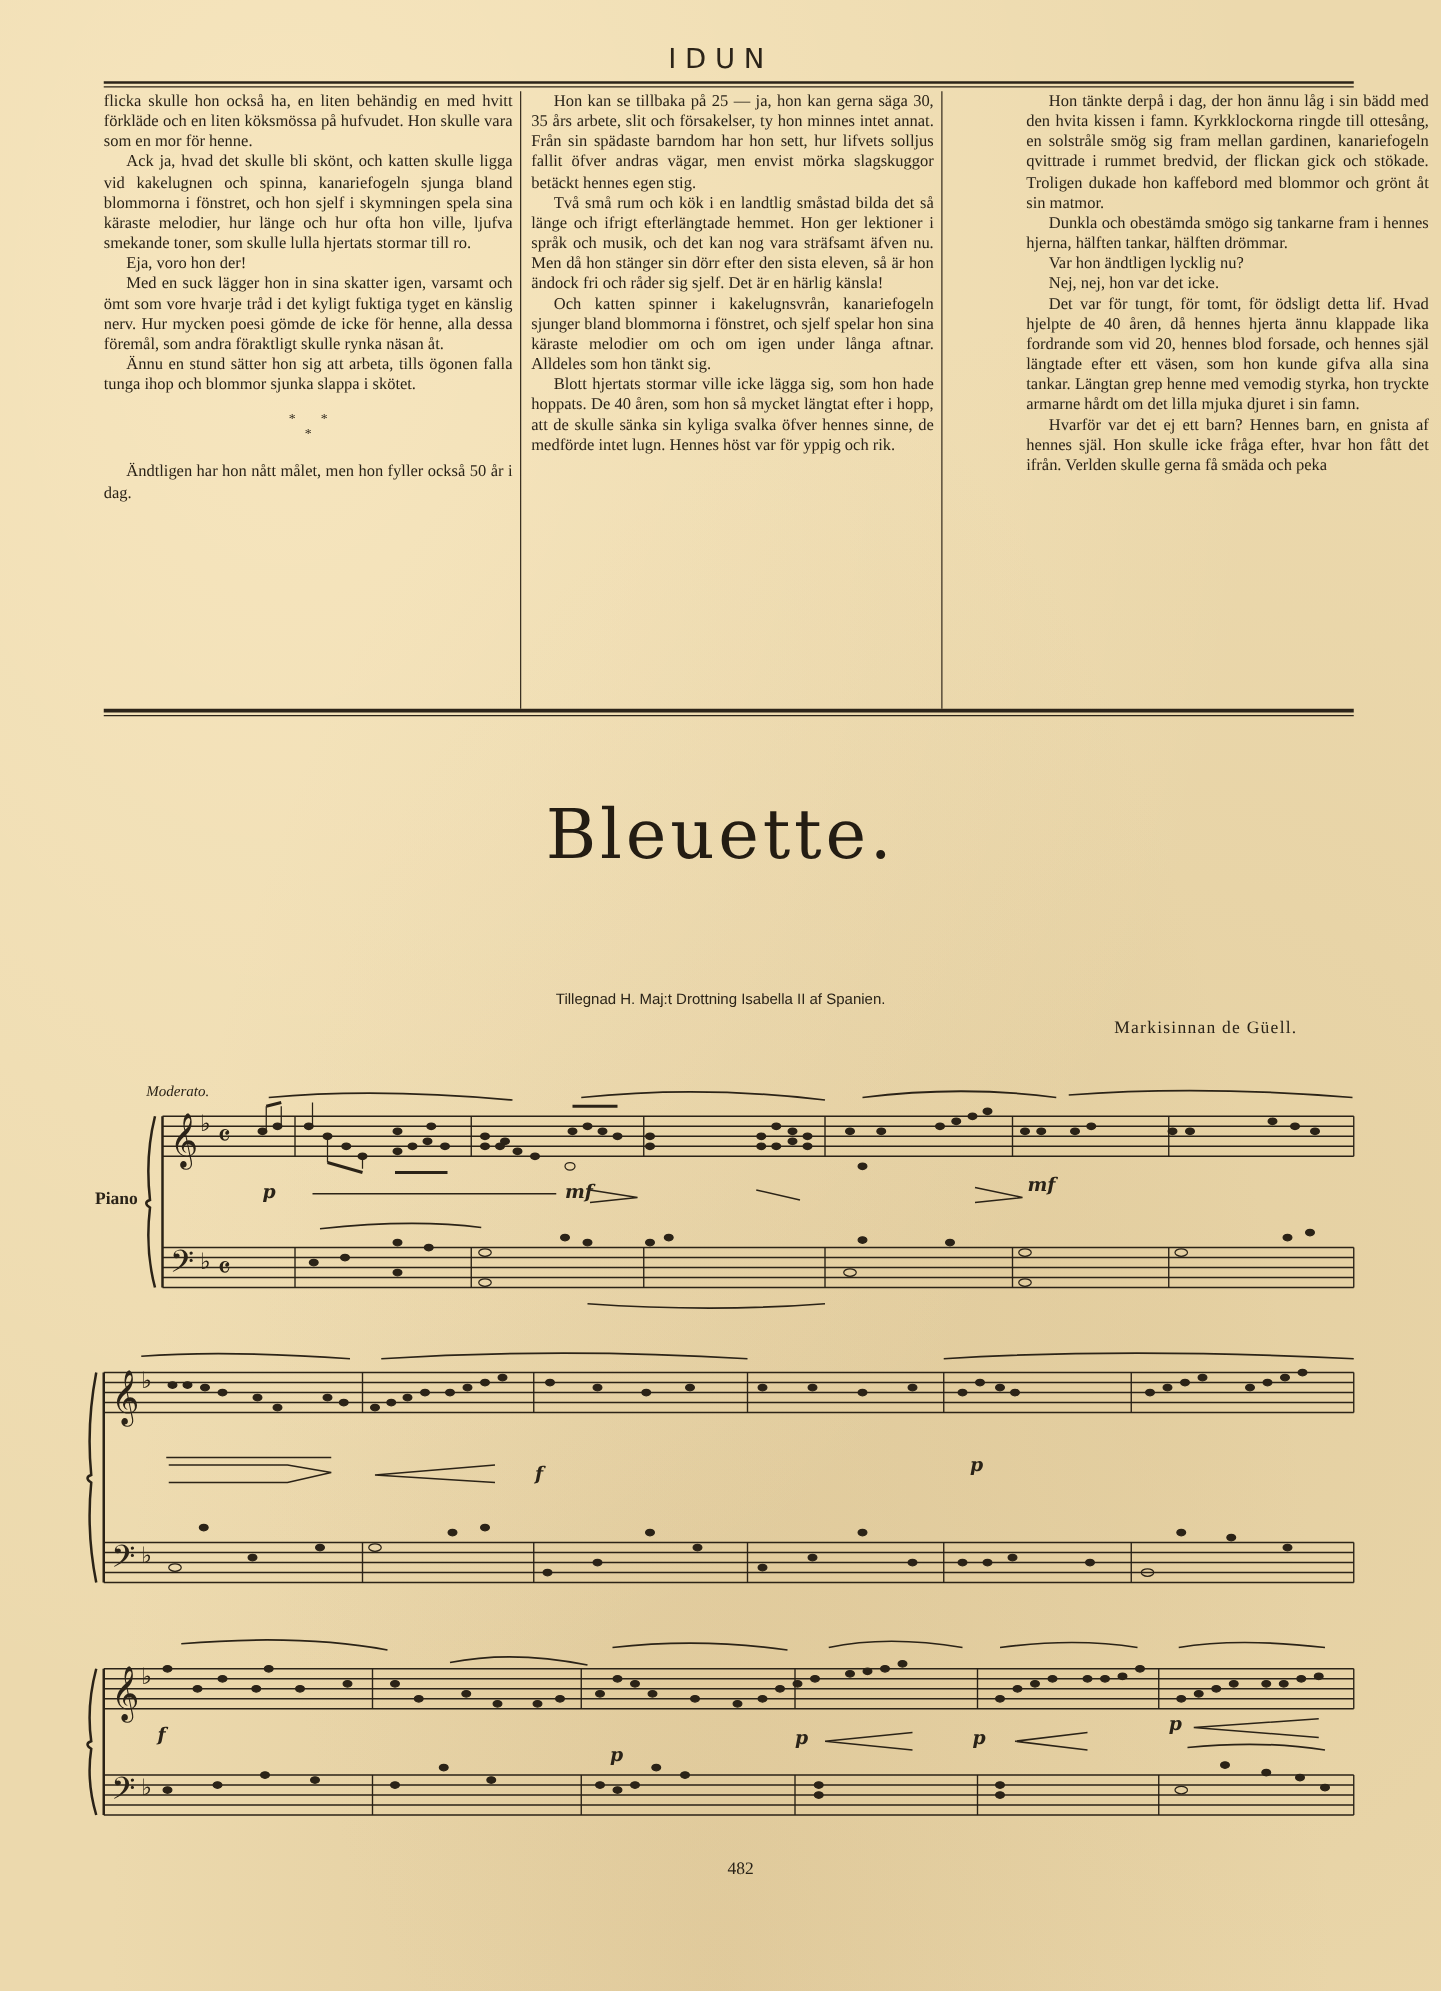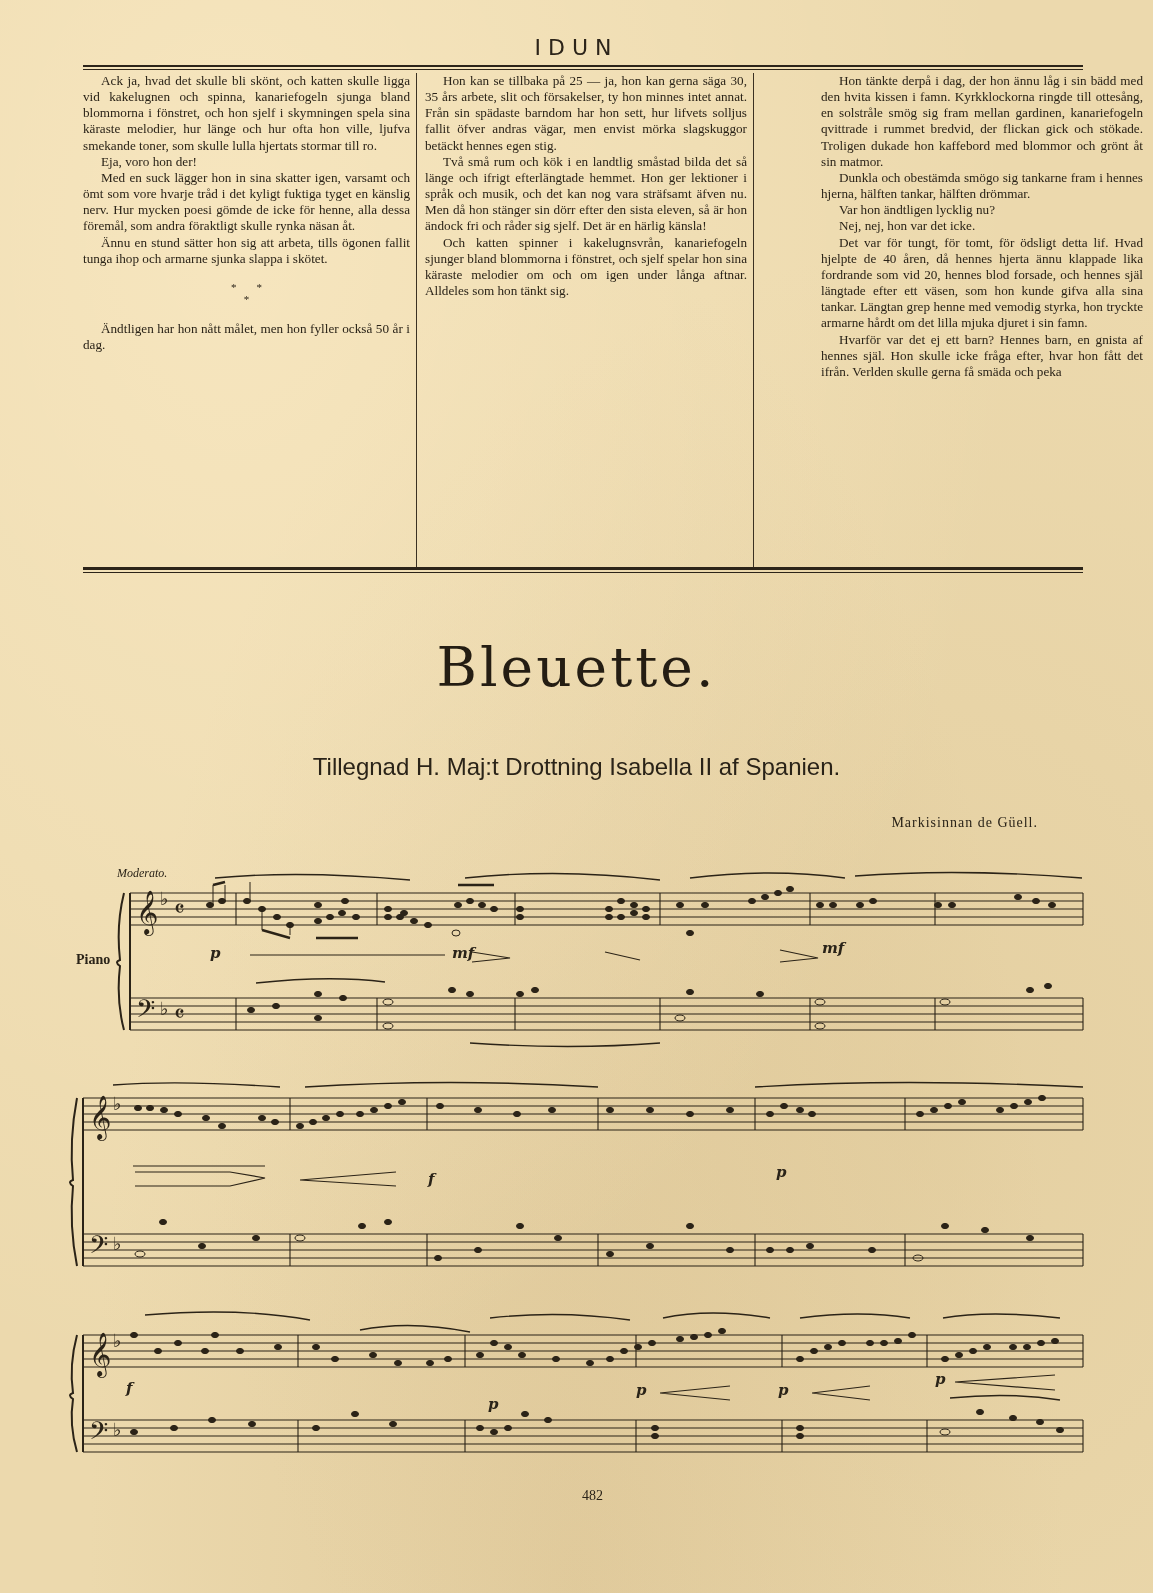--- a/index.html
+++ b/index.html
@@ -39,22 +39,22 @@
   .vline { position: absolute; top: 73px; height: 494px; border-left: 1.5px solid #3b3122; }
   .stars { text-align: center; font-size: 11px; line-height: 12px; margin: 14px 0 16px 0; }
   .stars span { display: inline-block; margin: 0 10px; }
 
   .title {
     position: absolute; left: 0; width: 1153px; top: 635px; text-align: center;
     font-family: "DejaVu Serif", serif; font-size: 55px; letter-spacing: 3px;
     font-weight: normal; color: #241d13;
   }
   .subtitle {
-    position: absolute; left: 0; width: 1153px; top: 753px; text-align: center;
-    font-family: "Liberation Sans", sans-serif; font-size: 24px; color: #2a2318;
+    position: absolute; left: 0; width: 1153px; top: 792px; text-align: center;
+    font-family: "Liberation Sans", sans-serif; font-size: 12px; color: #2a2318;
   }
   .composer {
     position: absolute; right: 115px; top: 815px;
     font-family: "Liberation Serif", serif; font-size: 14px; letter-spacing: 1px;
   }
   .tempo {
     position: absolute; left: 117px; top: 866px; font-style: italic;
     font-family: "Liberation Serif", serif; font-size: 12px;
   }
   .instrument {
@@ -74,35 +74,37 @@
 <div class="page">
 
   <div class="masthead">IDUN</div>
   <div class="rule-double" style="top:65px;"></div>
 
   <div class="vline" style="left:416px;"></div>
   <div class="vline" style="left:753px;"></div>
 
   <div class="columns">
     <div class="col col1">
+      <p class="noindent">flicka skulle hon också ha, en liten behändig en med hvitt förkläde och en liten köksmössa på hufvudet. Hon skulle vara som en mor för henne.</p>
       <p>Ack ja, hvad det skulle bli skönt, och katten skulle ligga vid kakelugnen och spinna, kanariefogeln sjunga bland blommorna i fönstret, och hon sjelf i skymningen spela sina käraste melodier, hur länge och hur ofta hon ville, ljufva smekande toner, som skulle lulla hjertats stormar till ro.</p>
       <p>Eja, voro hon der!</p>
       <p>Med en suck lägger hon in sina skatter igen, varsamt och ömt som vore hvarje tråd i det kyligt fuktiga tyget en känslig nerv. Hur mycken poesi gömde de icke för henne, alla dessa föremål, som andra föraktligt skulle rynka näsan åt.</p>
-      <p>Ännu en stund sätter hon sig att arbeta, tills ögonen fallit tunga ihop och armarne sjunka slappa i skötet.</p>
+      <p>Ännu en stund sätter hon sig att arbeta, tills ögonen falla tunga ihop och blommor sjunka slappa i skötet.</p>
       <div class="stars">
         <div><span>*</span><span>*</span></div>
         <div>*</div>
       </div>
       <p>Ändtligen har hon nått målet, men hon fyller också 50 år i dag.</p>
     </div>
 
     <div class="col col2">
       <p>Hon kan se tillbaka på 25 — ja, hon kan gerna säga 30, 35 års arbete, slit och försakelser, ty hon minnes intet annat. Från sin spädaste barndom har hon sett, hur lifvets solljus fallit öfver andras vägar, men envist mörka slagskuggor betäckt hennes egen stig.</p>
       <p>Två små rum och kök i en landtlig småstad bilda det så länge och ifrigt efterlängtade hemmet. Hon ger lektioner i språk och musik, och det kan nog vara sträfsamt äfven nu. Men då hon stänger sin dörr efter den sista eleven, så är hon ändock fri och råder sig sjelf. Det är en härlig känsla!</p>
       <p>Och katten spinner i kakelugnsvrån, kanariefogeln sjunger bland blommorna i fönstret, och sjelf spelar hon sina käraste melodier om och om igen under långa aftnar. Alldeles som hon tänkt sig.</p>
+      <p>Blott hjertats stormar ville icke lägga sig, som hon hade hoppats. De 40 åren, som hon så mycket längtat efter i hopp, att de skulle sänka sin kyliga svalka öfver hennes sinne, de medförde intet lugn. Hennes höst var för yppig och rik.</p>
     </div>
 
     <div class="col col3">
       <p>Hon tänkte derpå i dag, der hon ännu låg i sin bädd med den hvita kissen i famn. Kyrkklockorna ringde till ottesång, en solstråle smög sig fram mellan gardinen, kanariefogeln qvittrade i rummet bredvid, der flickan gick och stökade. Troligen dukade hon kaffebord med blommor och grönt åt sin matmor.</p>
       <p>Dunkla och obestämda smögo sig tankarne fram i hennes hjerna, hälften tankar, hälften drömmar.</p>
       <p>Var hon ändtligen lycklig nu?</p>
       <p>Nej, nej, hon var det icke.</p>
       <p>Det var för tungt, för tomt, för ödsligt detta lif. Hvad hjelpte de 40 åren, då hennes hjerta ännu klappade lika fordrande som vid 20, hennes blod forsade, och hennes själ längtade efter ett väsen, som hon kunde gifva alla sina tankar. Längtan grep henne med vemodig styrka, hon tryckte armarne hårdt om det lilla mjuka djuret i sin famn.</p>
       <p>Hvarför var det ej ett barn? Hennes barn, en gnista af hennes själ. Hon skulle icke fråga efter, hvar hon fått det ifrån. Verlden skulle gerna få smäda och peka</p>
     </div>

